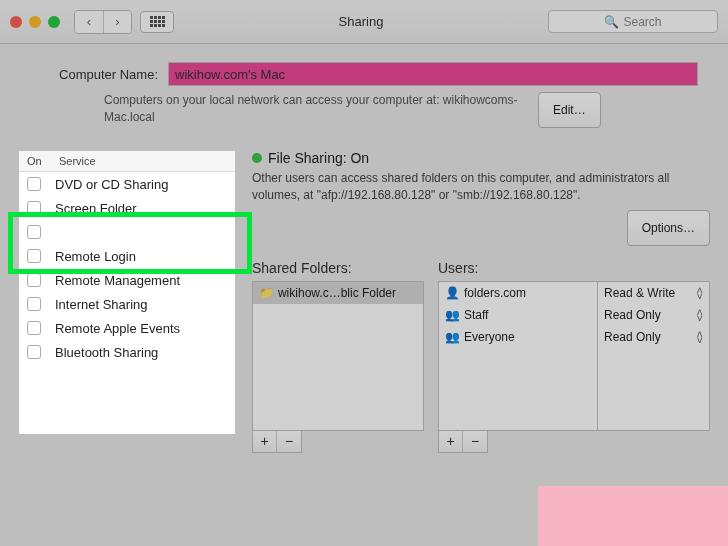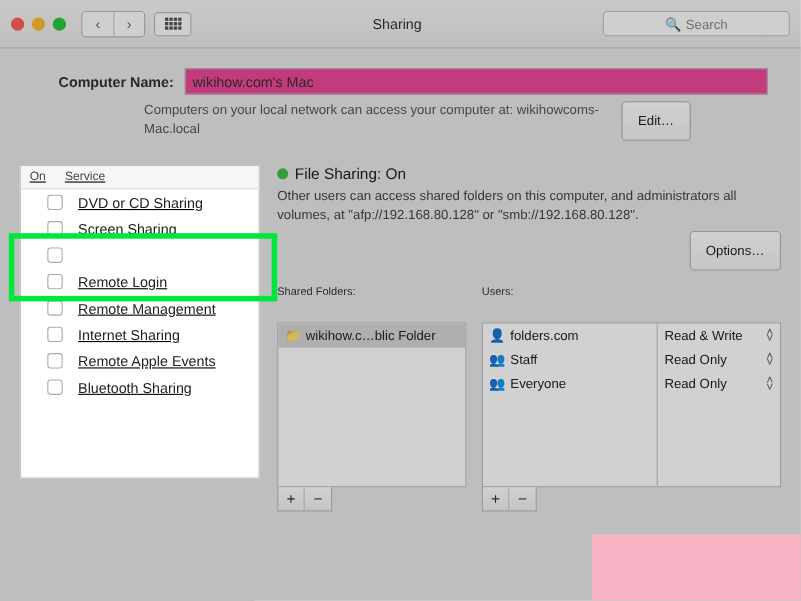--- a/index.html
+++ b/index.html
@@ -14,45 +14,45 @@
 .nav-btns { display: flex; border: 1px solid #b8b8b8; border-radius: 4px; overflow: hidden; background: #fff; }
 .nav-btn { width: 28px; height: 22px; display: flex; align-items: center; justify-content: center; border: none; background: #fdfdfd; color: #666; font-size: 13px; }
 .nav-btn + .nav-btn { border-left: 1px solid #ccc; }
 .grid-btn { width: 34px; height: 22px; border: 1px solid #b8b8b8; border-radius: 4px; background: #fdfdfd; display: flex; align-items: center; justify-content: center; }
 .grid-icon { display: grid; grid-template-columns: repeat(4,3px); grid-auto-rows: 3px; gap: 1px; }
 .grid-icon span { background: #555; }
 .title { flex: 1; text-align: center; font-size: 13px; color: #333; }
 .search { width: 170px; height: 23px; border: 1px solid #c3c3c3; border-radius: 4px; background: #fdfdfd; display: flex; align-items: center; justify-content: center; gap: 4px; color: #888; font-size: 12px; }
 .content { padding: 18px 18px 10px 18px; }
 .row-name { display: flex; align-items: center; gap: 10px; margin-bottom: 6px; }
-.label { font-size: 13px; color: #333; text-align: right; font-weight: bold; }
+.label { font-size: 13px; color: #333; text-align: right; }
 .name-field { flex: 1; max-width: 530px; height: 24px; border: 1px solid #bcbcbc; background: #ec4899; padding: 0 6px; font-size: 13px; color: #333; display: flex; align-items: center; }
-.sub-row { margin-left: 113px; display: flex; align-items: flex-start; gap: 14px; }
+.sub-row { margin-left: 86px; display: flex; align-items: flex-start; gap: 14px; }
 .subtext { font-size: 12px; color: #555; max-width: 420px; line-height: 1.4; }
 .btn { height: 14px; padding: 17px 14px; border: 1px solid #b5b5b5; border-radius: 4px; background: linear-gradient(#fff,#f1f1f1); font-size: 12px; color: #222; display: inline-flex; align-items: center; white-space: nowrap; }
 .main { display: flex; gap: 16px; margin-top: 22px; align-items: flex-start; }
-.services { width: 218px; border: 1px solid #bfbfbf; background: #fff; position: relative; z-index: 60; text-decoration: underline; }
+.services { width: 218px; border: 1px solid #bfbfbf; background: #fff; position: relative; z-index: 60; }
 .svc-head { display: flex; font-size: 11px; color: #444; padding: 4px 8px; border-bottom: 1px solid #ddd; background: #f6f6f6; }
 .svc-head .on { width: 32px; }
-.svc-row { display: flex; align-items: center; height: 24px; padding: 0 24px; font-size: 13px; color: #222; }
+.svc-row { display: flex; align-items: center; height: 24px; padding: 0 8px; font-size: 13px; color: #222; }
 .svc-row .chk { width: 14px; height: 14px; border: 1px solid #aaa; border-radius: 3px; margin-right: 14px; background: #fff; display: flex; align-items: center; justify-content: center; font-size: 10px; color: #fff; }
 .svc-row.selected { background: #2a6fd6; color: #fff; }
 .svc-row.selected .chk { background: #fff; color: #2a6fd6; }
 .svc-row.checked .chk { background: #5a9bee; border-color: #5a9bee; }
 .svc-row.checked .chk::after { content: "✓"; }
 .svc-row.selected .chk::after { content: "✓"; color: #2a6fd6; }
 .hlbox { position: absolute; border: 5px solid #00e63a; left: 8px; top: 212px; width: 244px; height: 62px; z-index: 70; pointer-events: none; }
 .right { flex: 1; }
 .status-line { display: flex; align-items: center; gap: 6px; font-size: 14px; color: #222; margin-bottom: 4px; }
 .led { width: 10px; height: 10px; border-radius: 50%; background: #3cc24a; }
 .status-desc { font-size: 12px; color: #444; line-height: 1.4; max-width: 470px; }
 .opts { display: flex; justify-content: flex-end; margin-top: 6px; }
 .cols { display: flex; gap: 14px; margin-top: 14px; }
 .col { display: flex; flex-direction: column; }
-.col-title { font-size: 10px; color: #333; margin-bottom: 22px; }
+.col-title { font-size: 14px; color: #333; margin-bottom: 5px; }
 .listbox { border: 1px solid #bfbfbf; background: #fff; height: 150px; overflow: hidden; }
 .listbox.folders { width: 172px; }
 .listbox.users { width: 160px; }
 .listbox.perms { width: 112px; }
 .li { height: 22px; display: flex; align-items: center; padding: 0 6px; font-size: 12px; color: #222; gap: 4px; }
 .li.sel { background: #d6d6d6; }
 .li .uicon { font-size: 12px; color: #333; }
 .perm { justify-content: space-between; }
 .stepper { font-size: 11px; color: #666; display: flex; flex-direction: column; line-height: 6px; }
 .addremove { display: flex; border: 1px solid #bfbfbf; border-top: none; height: 22px; background: linear-gradient(#fff,#f0f0f0); margin-top: 0; width: fit-content; }
@@ -111,21 +111,21 @@
       <div class="svc-head">
         <div class="on">On</div>
         <div>Service</div>
       </div>
       <div class="svc-row">
           <span class="chk"></span>
           <span>DVD or CD Sharing</span>
         </div>
       <div class="svc-row">
           <span class="chk"></span>
-          <span>Screen Sharing</span>
+          <span>Screen Folder</span>
         </div>
       <div class="svc-row">
           <span class="chk"></span>
           <span></span>
         </div>
       <div class="svc-row">
           <span class="chk"></span>
           <span>Remote Login</span>
         </div>
       <div class="svc-row">

